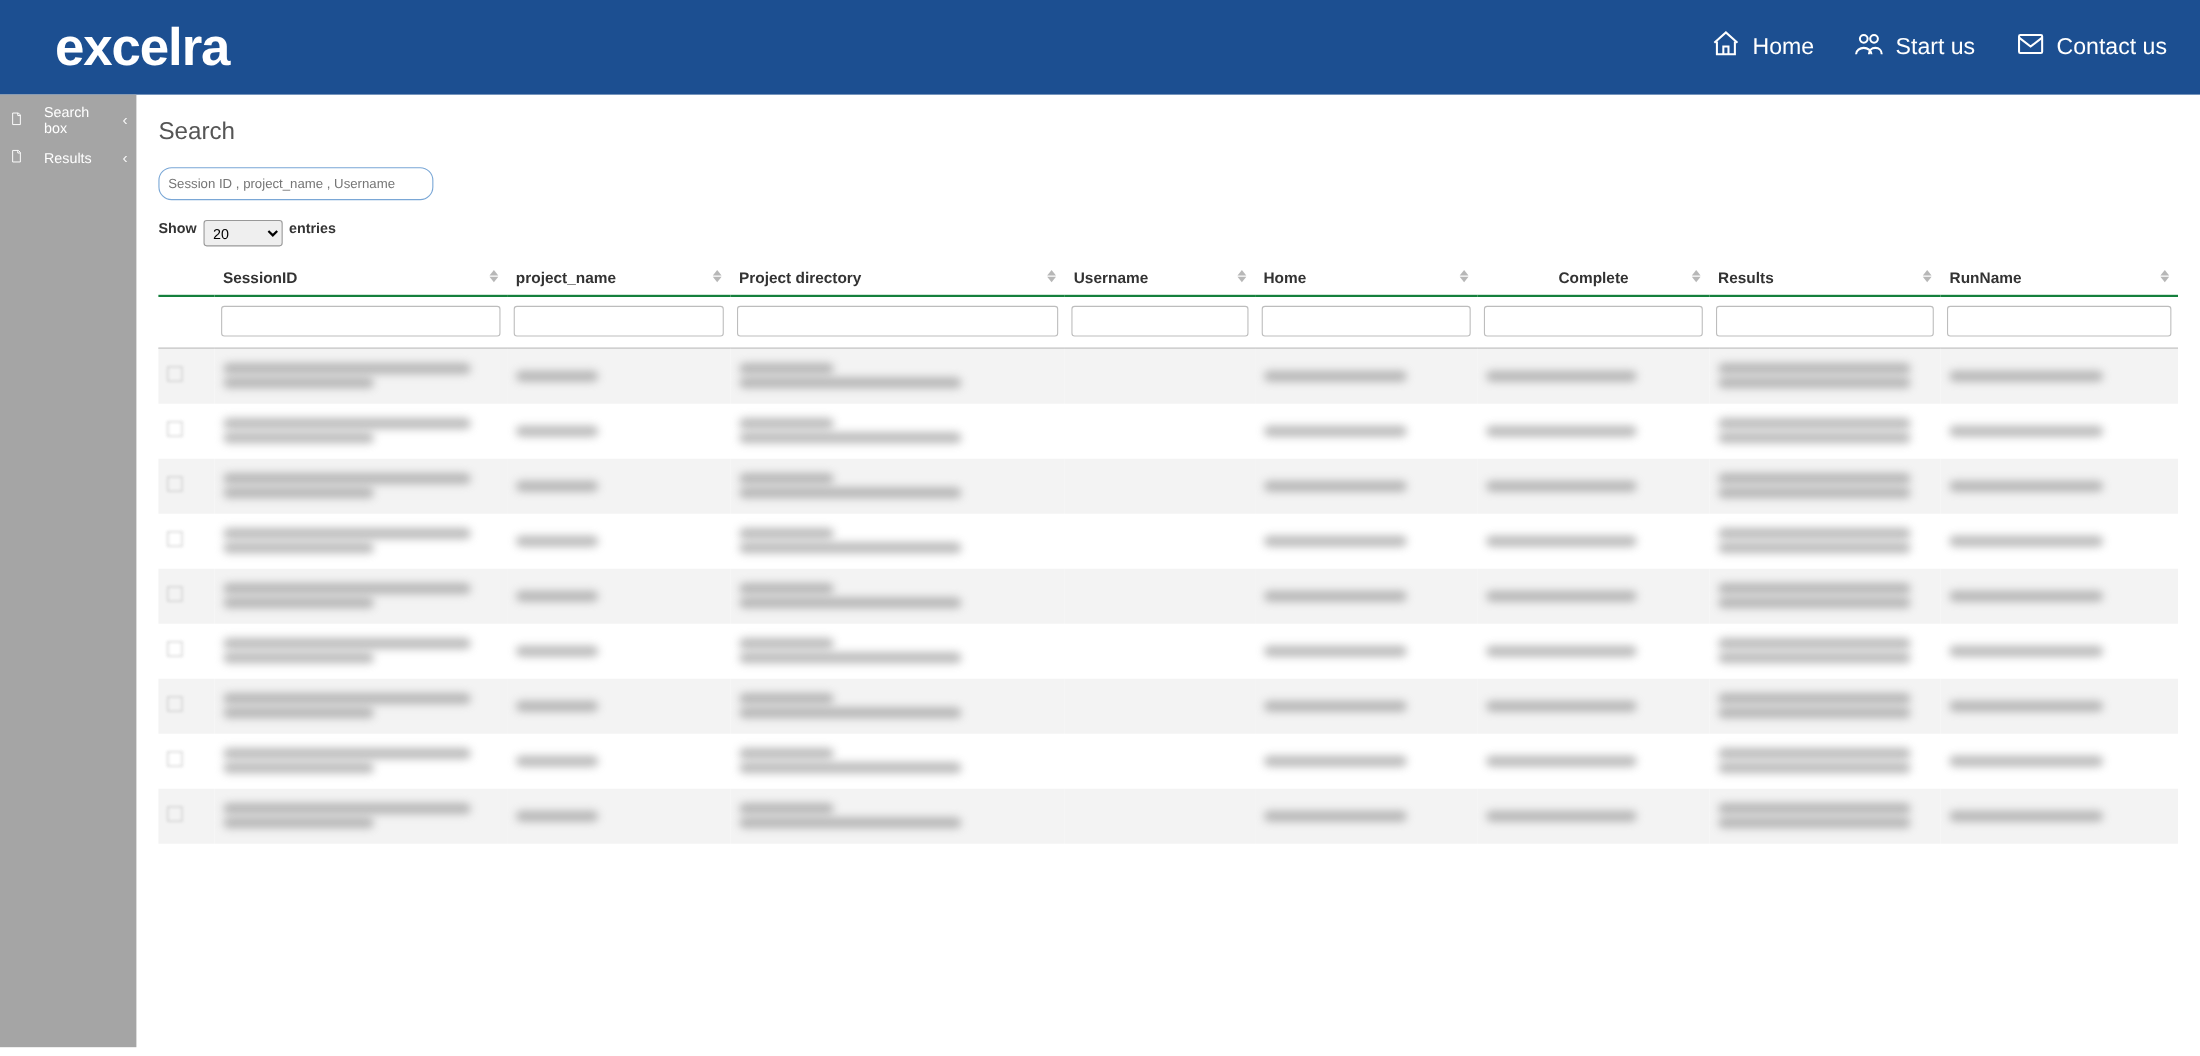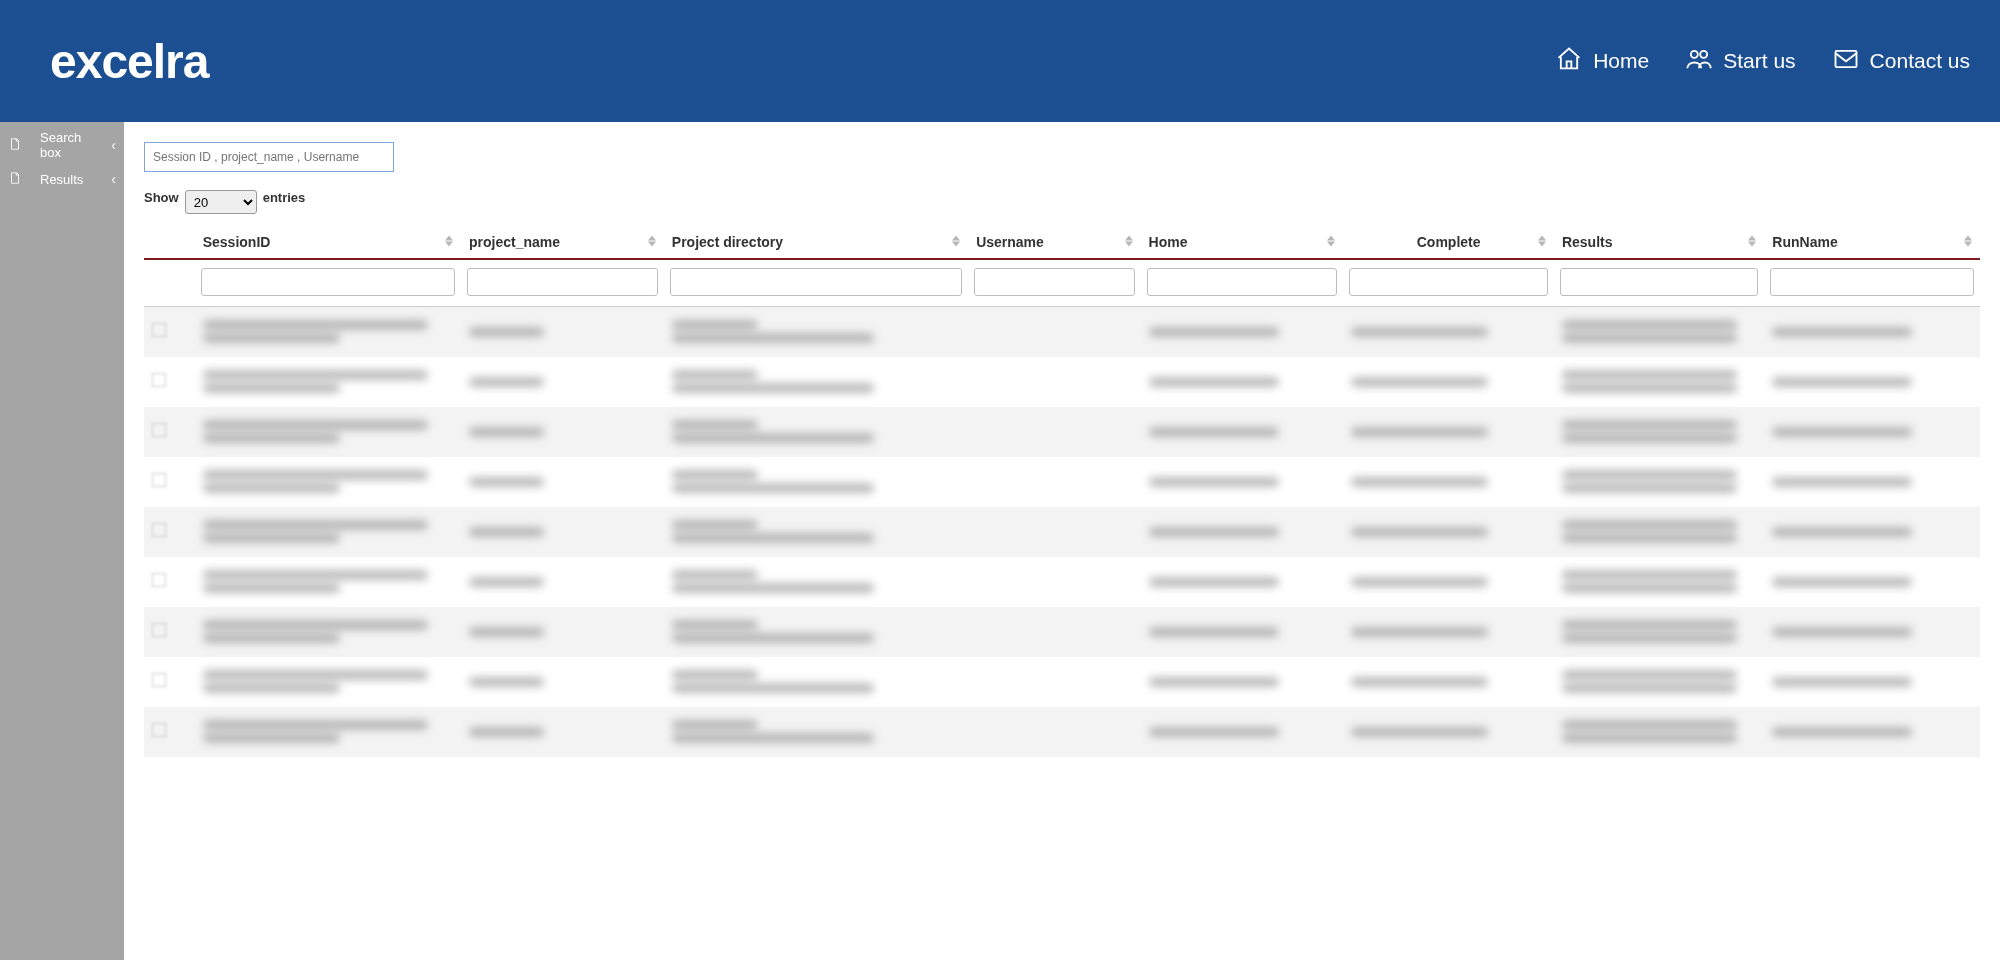--- a/index.html
+++ b/index.html
@@ -8,21 +8,21 @@
     font-family: Arial, Helvetica, sans-serif;
     font-size: 13px;
     color: #333;
     background: #fff;
     width: 2000px;
   }
 
   
   .header {
     background: #1c4f91;
-    height: 122px;
+    height: 86px;
     display: flex;
     align-items: center;
     padding: 0 30px 0 50px;
     color: #fff;
   }
   .logo {
     font-size: 48px;
     font-weight: 700;
     letter-spacing: -1px;
     font-family: -apple-system, BlinkMacSystemFont, "Segoe UI", Arial, sans-serif;
@@ -81,21 +81,21 @@
   }
   .page-title {
     font-size: 22px;
     color: #555;
     margin-bottom: 20px;
   }
   .search-input {
     width: 250px;
     height: 30px;
     border: 1px solid #7aa7d6;
-    border-radius: 0;
+    border-radius: 12px;
     padding: 0 8px;
     font-size: 12px;
     color: #666;
     outline: none;
   }
   .show-row {
     margin-top: 18px;
     font-size: 13px;
     font-weight: 600;
     color: #333;
@@ -118,21 +118,21 @@
   table {
     width: 100%;
     border-collapse: collapse;
     table-layout: fixed;
   }
   thead th {
     text-align: left;
     font-size: 14px;
     font-weight: 700;
     padding: 10px 8px 8px 8px;
-    border-bottom: 2px solid #7f1d1d;
+    border-bottom: 2px solid #15803d;
     position: relative;
     white-space: nowrap;
   }
   thead th .sort {
     position: absolute;
     right: 8px;
     top: 50%;
     transform: translateY(-50%);
     display: flex;
     flex-direction: column;
@@ -262,20 +262,21 @@
             <path d="M6 3h9l3 3v15H6z"></path>
             <path d="M14 3v4h4"></path>
           </svg>
       </span>
       <span>Results</span>
       <span class="chev">‹</span>
     </div>
   </div>
 
   <div class="main">
+    <div class="page-title">Search</div>
 
     <input class="search-input" type="text" placeholder="Session ID , project_name , Username" style="">
 
     <div class="show-row">
       <span>Show</span>
       <select class="show-select">
         <option>20</option>
       </select>
       <span>entries</span>
     </div>

